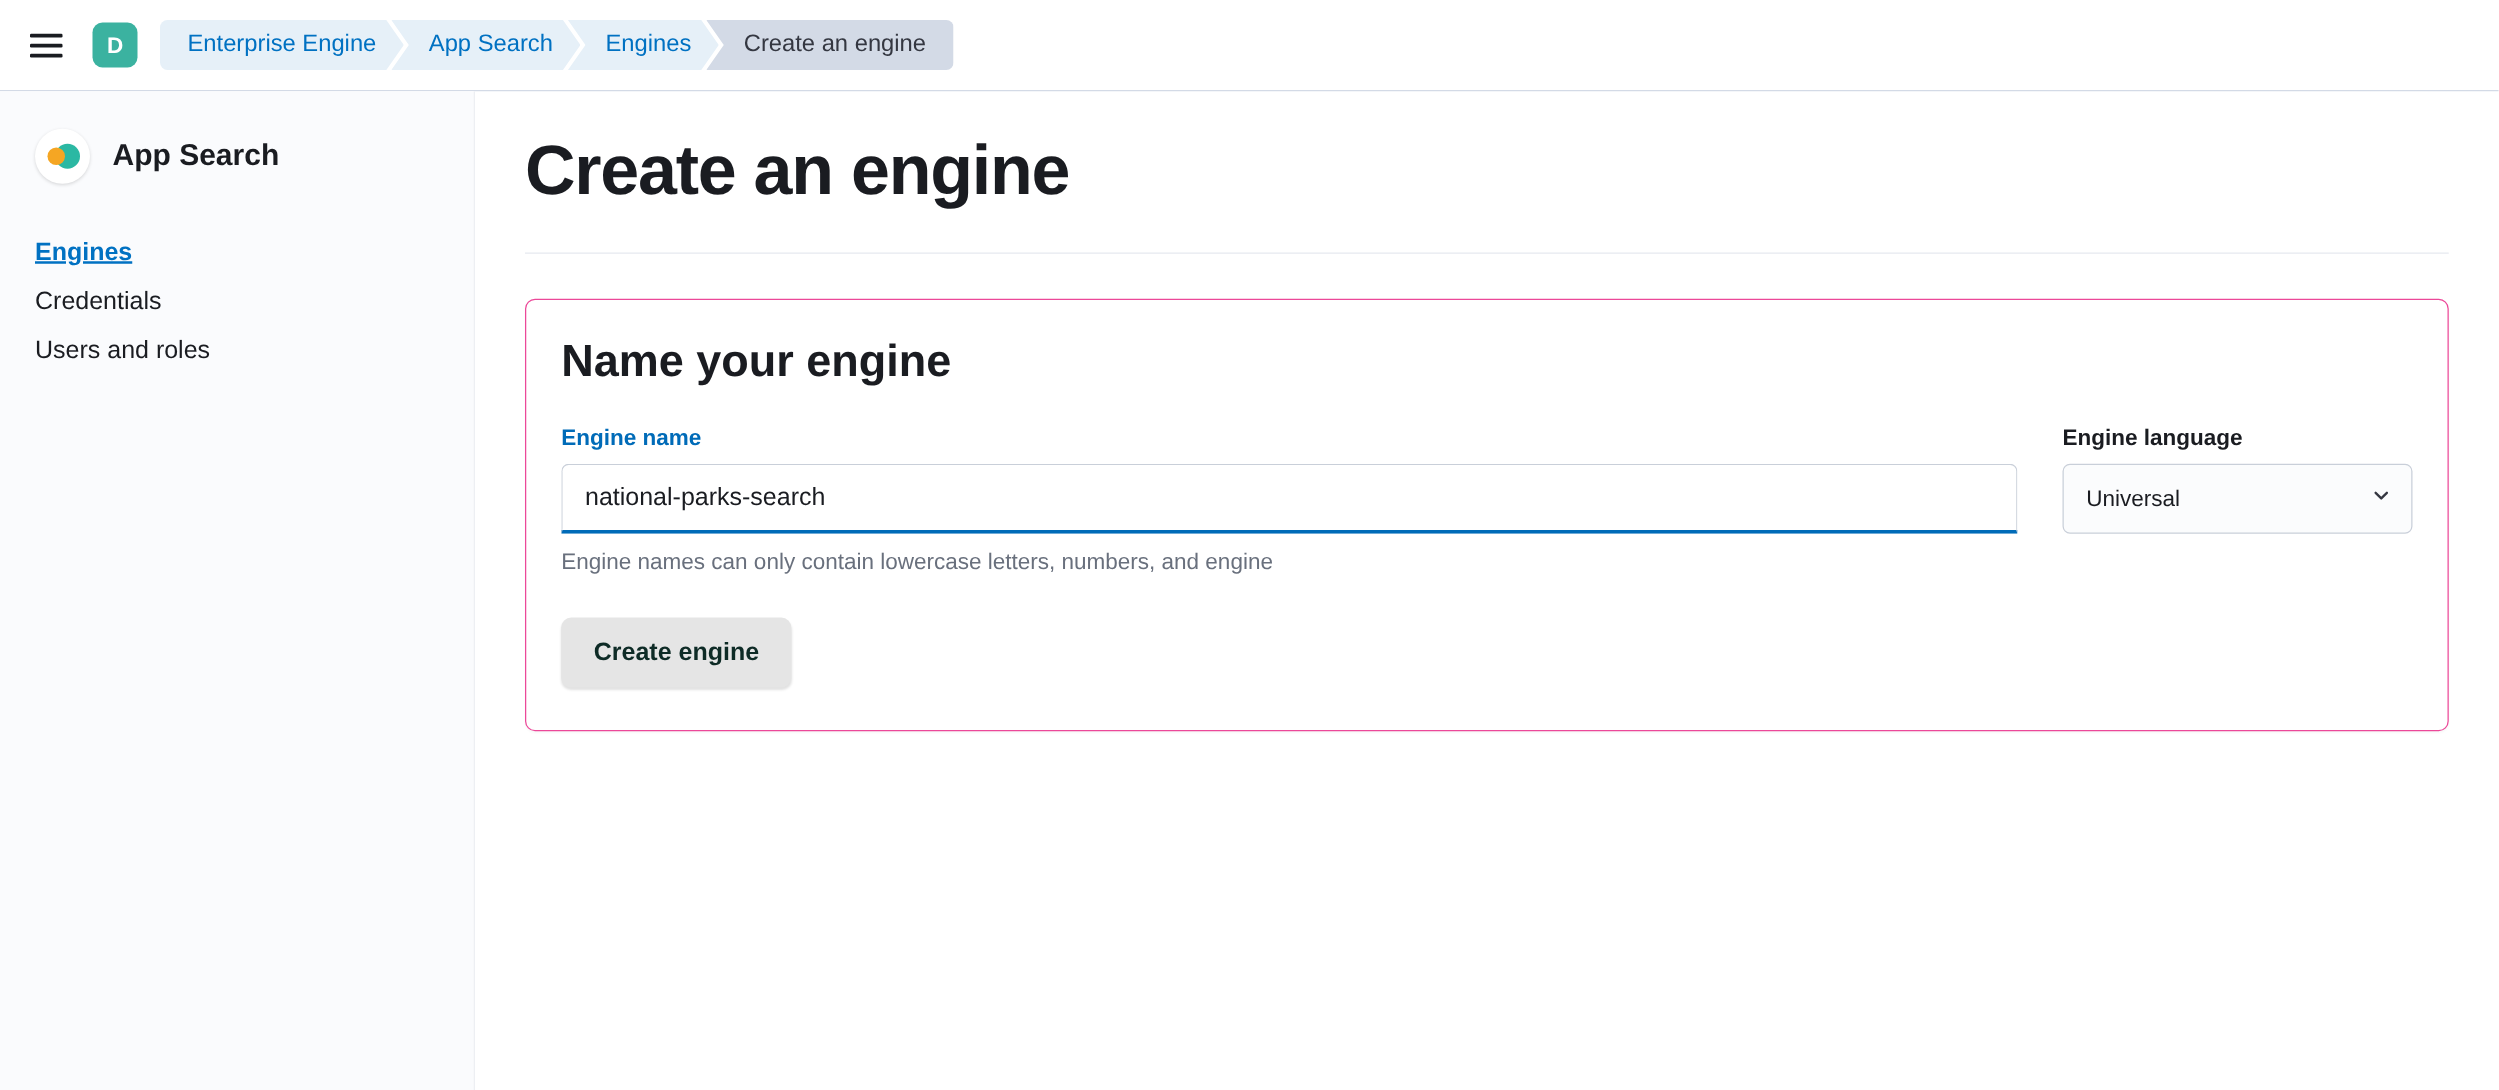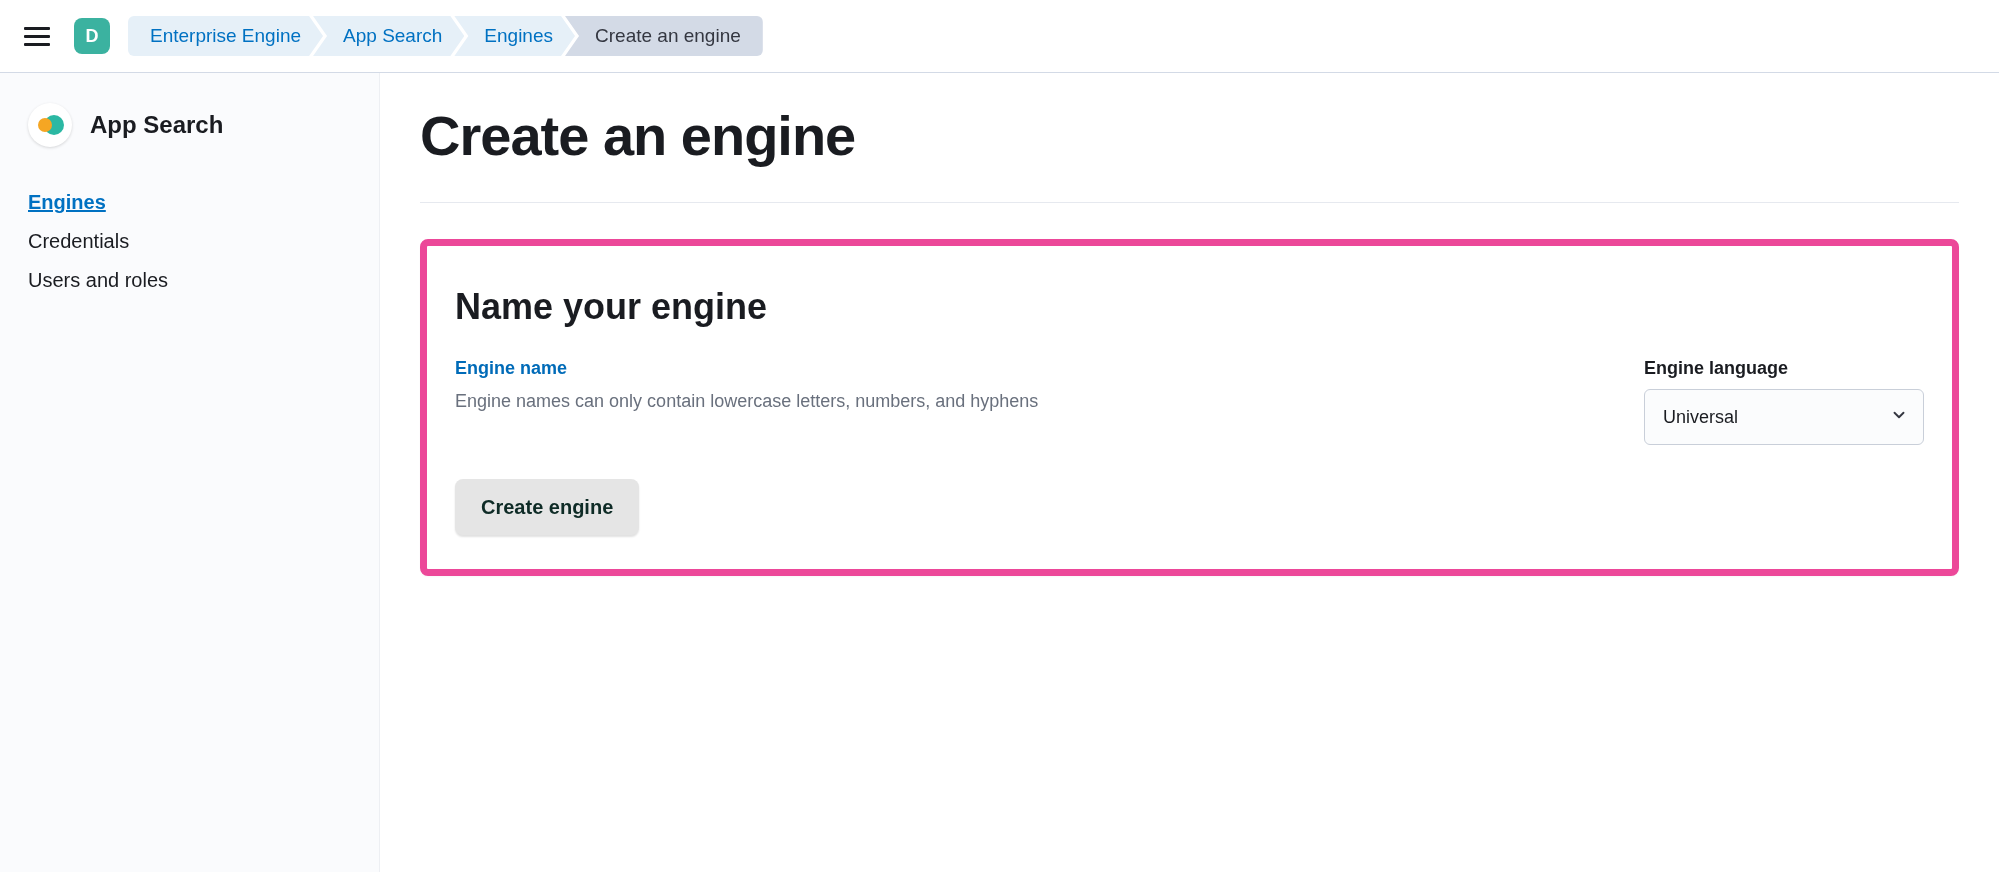--- a/index.html
+++ b/index.html
@@ -165,23 +165,23 @@
     color: #1a1c21;
     letter-spacing: -1px;
     margin-bottom: 34px;
   }
   .hr {
     height: 1px;
     background: #e6e9ef;
     margin-bottom: 36px;
   }
   .panel {
-    border: 7px solid #ec4899;
+    border: 1px solid #ec4899;
     border-radius: 8px;
-    padding: 40px 28px 34px 28px;
+    padding: 28px 28px 34px 28px;
     background: #fff;
     box-shadow: 0 1px 2px rgba(0,0,0,0.03);
   }
   .panel-title {
     font-size: 36px;
     font-weight: 800;
     color: #1a1c21;
     margin-bottom: 30px;
   }
   .form-row {
@@ -291,21 +291,22 @@
   <main class="main">
     <h1 class="page-title">Create an engine</h1>
     <div class="hr"></div>
 
     <section class="panel">
       <h2 class="panel-title">Name your engine</h2>
 
       <div class="form-row">
         <div class="form-col">
           <label class="field-label focused">Engine name</label>
-          <div class="help-text">Engine names can only contain lowercase letters, numbers, and hyphens</div>
+          <input type="text" class="text-input" value="national-parks-search" style="">
+          <div class="help-text">Engine names can only contain lowercase letters, numbers, and engine</div>
         </div>
 
         <div class="form-col lang">
           <label class="field-label">Engine language</label>
           <div class="select-wrap">
             <select class="select">
               <option>Universal</option>
             </select>
             <span class="select-chevron">
               <svg width="18" height="18" viewBox="0 0 24 24" fill="none" stroke="currentColor" stroke-width="2.5" stroke-linecap="round" stroke-linejoin="round">

